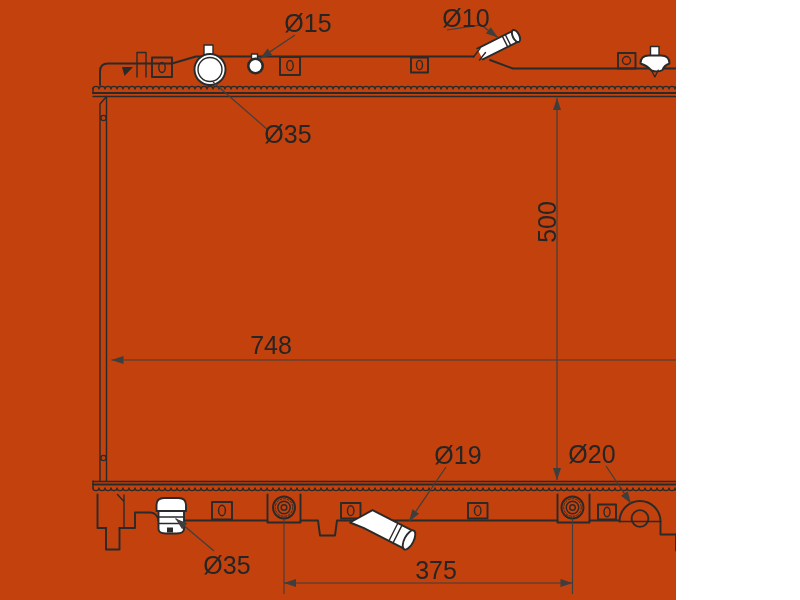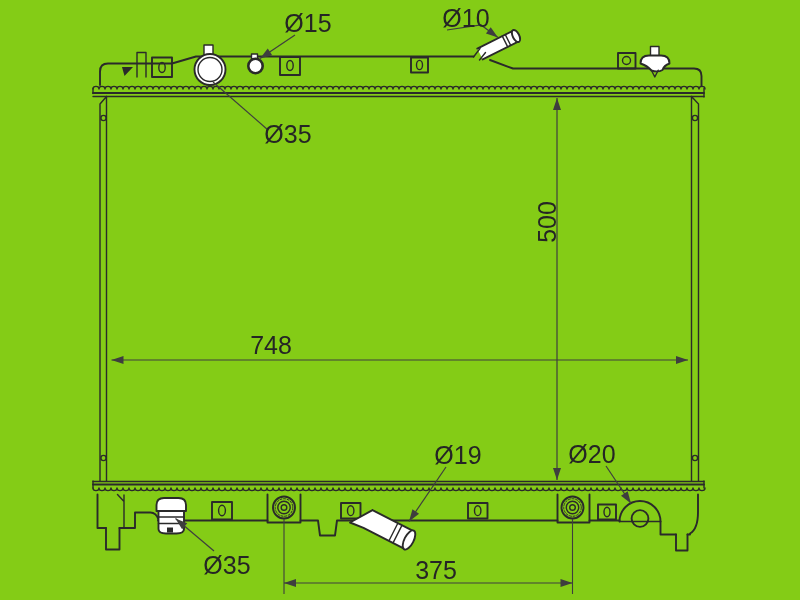--- a/index.html
+++ b/index.html
@@ -1,16 +1,16 @@
 <!DOCTYPE html>
 <html><head>
 <meta charset="utf-8">
 <style>
   html,body{margin:0;padding:0;background:#ffffff;}
-  .stage{position:relative;width:800px;height:600px;background:#84cc16;overflow:hidden;}
+  .stage{position:relative;width:676px;height:600px;background:#c2410c;overflow:hidden;}
   .o{stroke:#2a2a2a;fill:none;stroke-width:1.9;stroke-linecap:round;stroke-linejoin:round;}
   .t{stroke:#2a2a2a;fill:none;stroke-width:1.4;stroke-linecap:round;stroke-linejoin:round;}
   .fw{fill:#ffffff;}
   .fd{fill:#2a2a2a;stroke:none;}
   .dim{stroke:#3e3e3e;stroke-width:1.2;fill:none;}
   .ext{stroke:#3e3e3e;stroke-width:1.1;fill:none;}
   .kn{stroke-dasharray:2 1.7;stroke-width:1;}
   .lbl{font-family:"Liberation Sans",sans-serif;font-size:25px;fill:#252525;}
 </style>
 </head>

